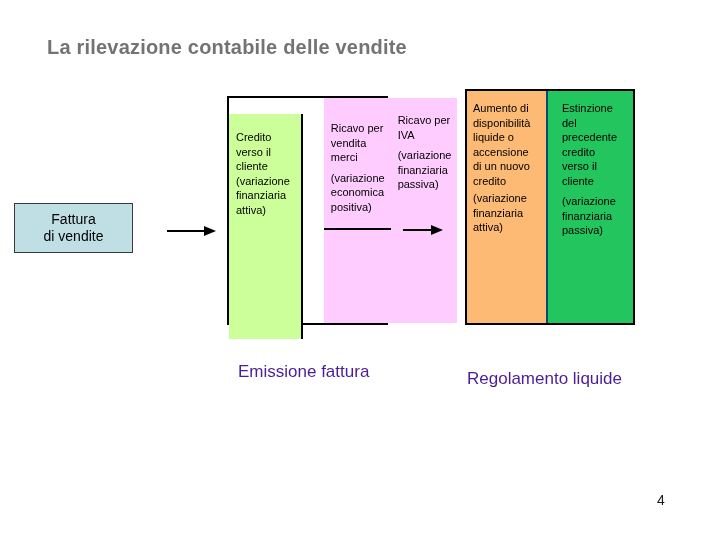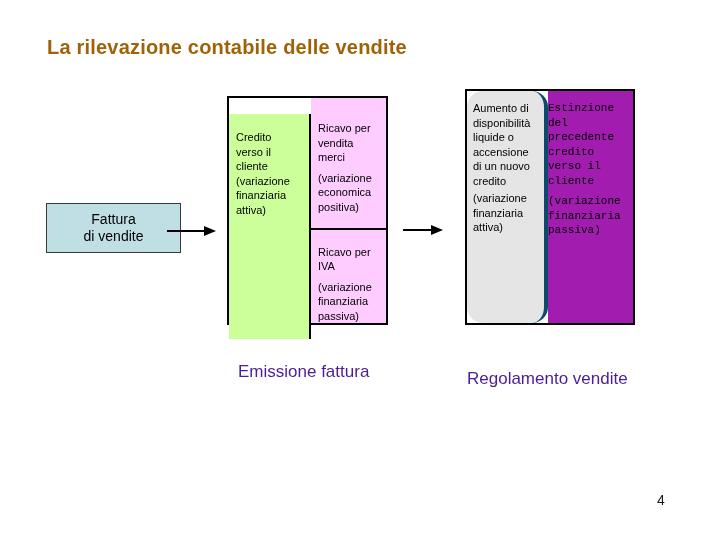--- a/index.html
+++ b/index.html
@@ -9,56 +9,56 @@
     background: #ffffff;
     position: relative;
     overflow: hidden;
     color: #000;
   }
   .slide { position: absolute; inset: 0; background: #ffffff; }
 
   .title {
     position: absolute; left: 47px; top: 34px;
     font-size: 20px; font-weight: bold; line-height: 26px;
-    color: #a16207; letter-spacing: 0.2px;
+    color: #737373; letter-spacing: 0.2px;
   }
 
   .fattura-box {
-    position: absolute; left: 14px; top: 203px; width: 135px; height: 50px;
+    position: absolute; left: 14px; top: 203px; width: 119px; height: 50px;
     background: #BFDFE5; border: 1px solid #3a3a3a;
     display: flex; flex-direction: column; justify-content: center; align-items: center;
-    font-size: 14px; line-height: 17px; text-align: center; margin-left: 32px;
+    font-size: 14px; line-height: 17px; text-align: center;
   }
 
   .arrow { position: absolute; }
   .arrow-1 { left: 166px; top: 224px; }
   .arrow-2 { left: 401px; top: 223px; }
 
   .entry-box { position: absolute; display: flex; border: 2px solid #000; background: #fff; }
   .emissione-box { left: 227px; top: 96px; width: 161px; height: 229px; }
   .regolamento-box { left: 465px; top: 89px; width: 170px; height: 236px; }
 
   .cell-text, .note { font-size: 11px; line-height: 14.5px; }
   .note { margin-top: 6px; }
   .note-none { margin-top: 0; }
   .note-sm { margin-top: 3px; }
 
   .col-green {
     width: 82px; height: 100%; background: #CCFF99;
     border-right: 2px solid #000; padding: 16px 11px 0 7px; margin-top: 16px;
   }
-  .col-pink { flex: 1; background: #FFCCFF; display: flex; flex-direction: column; }
+  .col-pink { flex: 1; background: #FFCCFF; display: flex; flex-direction: row; margin-left: 21px; }
   .cell-top { height: 132px; border-bottom: 2px solid #000; padding: 23px 6px 0 7px; }
   .cell-bottom { flex: 1; padding: 15px 6px 0 7px; }
 
   .col-blue {
-    width: 81px; height: 100%; background: #e5e5e5;
-    border-right: 4px solid #0c4a6e; padding: 10px 9px 0 6px; border-radius: 16px;
+    width: 81px; height: 100%; background: #fdba74;
+    border-right: 2px solid #0c4a6e; padding: 10px 9px 0 6px;
   }
-  .col-orange { flex: 1; background: #a21caf; padding: 10px 10px 0 0; font-family: Liberation Mono, monospace; }
+  .col-orange { flex: 1; background: #22c55e; padding: 10px 10px 0 14px; }
 
   .caption { position: absolute; font-size: 17px; line-height: 20px; color: #4c1d95; }
   .caption-emissione { left: 238px; top: 362px; }
   .caption-regolamento { left: 467px; top: 369px; }
 
   .page-number {
     position: absolute; left: 657px; top: 492px;
     font-size: 14px; color: #1a1a1a;
   }
 </style>
@@ -107,17 +107,17 @@
     <div class="col-blue">
       <div class="cell-text">Aumento di disponibilità liquide o accensione di un nuovo credito</div>
       <div class="note note-sm">(variazione finanziaria attiva)</div>
     </div>
     <div class="col-orange">
       <div class="cell-text">Estinzione del precedente credito verso il cliente</div>
       <div class="note">(variazione finanziaria passiva)</div>
     </div>
   </div>
 
-  <div class="caption caption-regolamento">Regolamento vendite</div>
+  <div class="caption caption-regolamento">Regolamento liquide</div>
 
   <div class="page-number">4</div>
 
 </div>
 
 </body></html>

